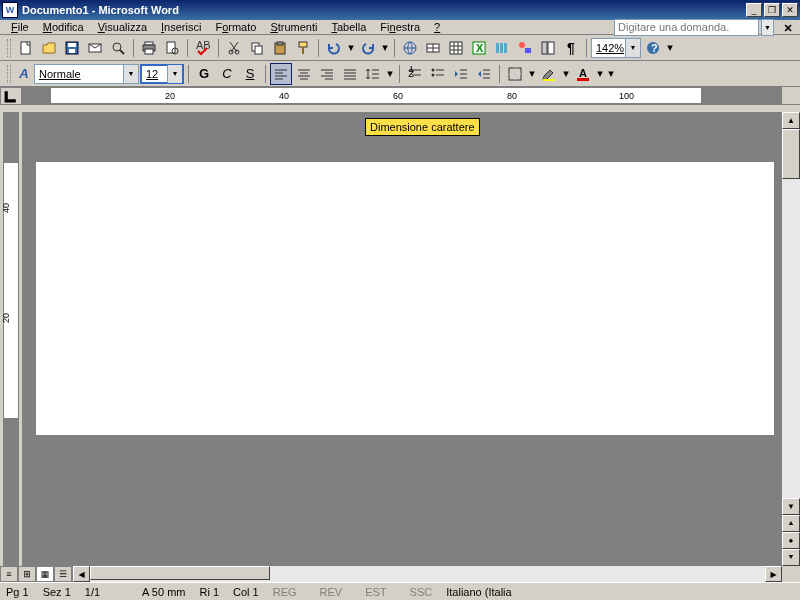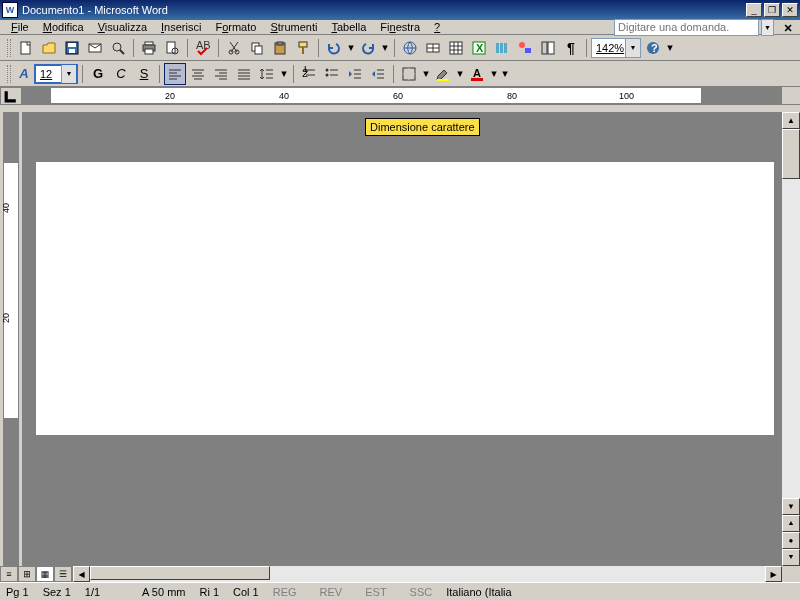--- a/index.html
+++ b/index.html
@@ -1,19 +1,19 @@
 <!DOCTYPE html>
 <html><head>
 <meta charset="utf-8">
 <style>
 * { margin:0; padding:0; box-sizing:border-box; font-family:Tahoma,Arial,sans-serif; font-size:11px; }
 body { background:#d4d0c8; width:800px; height:600px; overflow:hidden; position:relative; }
 .titlebar { background:linear-gradient(#0a246a,#3a6ea5); height:20px; display:flex; align-items:center; padding:0 2px; }
 .titlebar-icon { width:16px; height:16px; background:#fff; border:1px solid #003; color:#2a5caa; font-size:9px; font-weight:bold; display:flex; align-items:center; justify-content:center; margin-right:4px;}
-.title { color:#fff; font-weight:normal; flex:1; }
+.title { color:#fff; font-weight:bold; flex:1; }
 .win-btns { display:flex; gap:2px; }
 .win-btn { width:16px; height:14px; background:#d4d0c8; border:1px solid #fff; border-right-color:#404040; border-bottom-color:#404040; font-size:9px; display:flex; align-items:center; justify-content:center; cursor:pointer;}
 .menubar { background:#d4d0c8; height:15px; display:flex; align-items:center; padding:0 4px; border-bottom:1px solid #808080;}
 .menu-item { padding:2px 7px; cursor:pointer; }
 .menu-item u { text-decoration:underline; }
 .ask-box { margin-left:auto; display:flex; align-items:flex-end; gap:2px;}
 .ask-input { width:145px; height:17px; border:1px solid #7f9db9; padding:0 3px; font-size:11px; color:#808080;}
 .dd-arrow { width:13px; height:17px; border:1px solid #7f9db9; background:#e8e8e8; display:flex; align-items:center; justify-content:center; font-size:7px; cursor:pointer;}
 .doc-close { width:16px; height:14px; margin-left:4px; cursor:pointer; display:flex; align-items:center; justify-content:center; font-weight:bold;}
 .toolbar { background:#d4d0c8; height:26px; display:flex; align-items:center; padding:0 4px; gap:1px; border-bottom:1px solid #808080;}
@@ -240,20 +240,24 @@
         <circle cx="8" cy="8" r="6" fill="#3a6ea5"></circle>
         <text x="6" y="12" font-size="10" fill="#fff" font-weight="bold">?</text>
       </svg>
     </div>
   <div class="tbtn" style="width:10px">▾</div>
 </div>
 
 <div class="fmt-toolbar">
   <div class="grip"></div>
   <div class="style-icon">A</div>
+  <div class="combo" style="width:105px">
+    <div class="combo-txt">Normale</div>
+    <div class="combo-btn">▼</div>
+  </div>
   <div class="combo fontsize" style="width:44px">
     <div class="combo-txt">12</div>
     <div class="combo-btn">▼</div>
   </div>
   <div class="sep"></div>
   <div class="tbtn">
       <b style="font-size:13px">G</b>
     </div>
   <div class="tbtn">
       <i style="font-size:13px">C</i>

